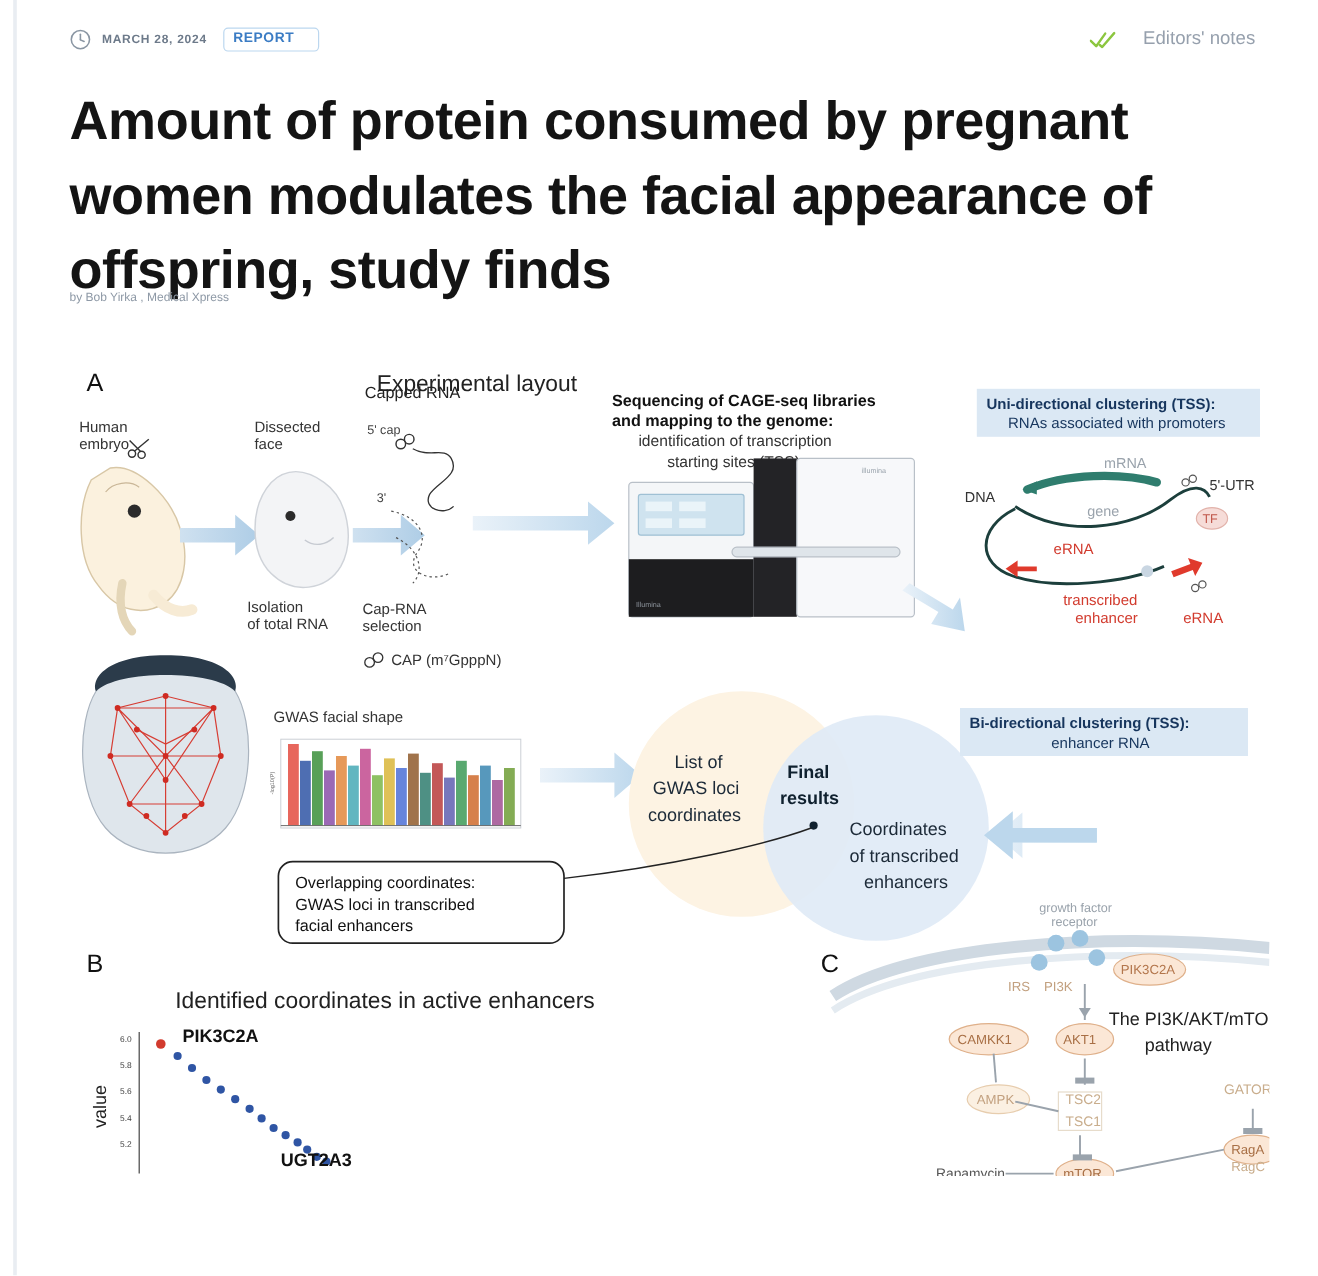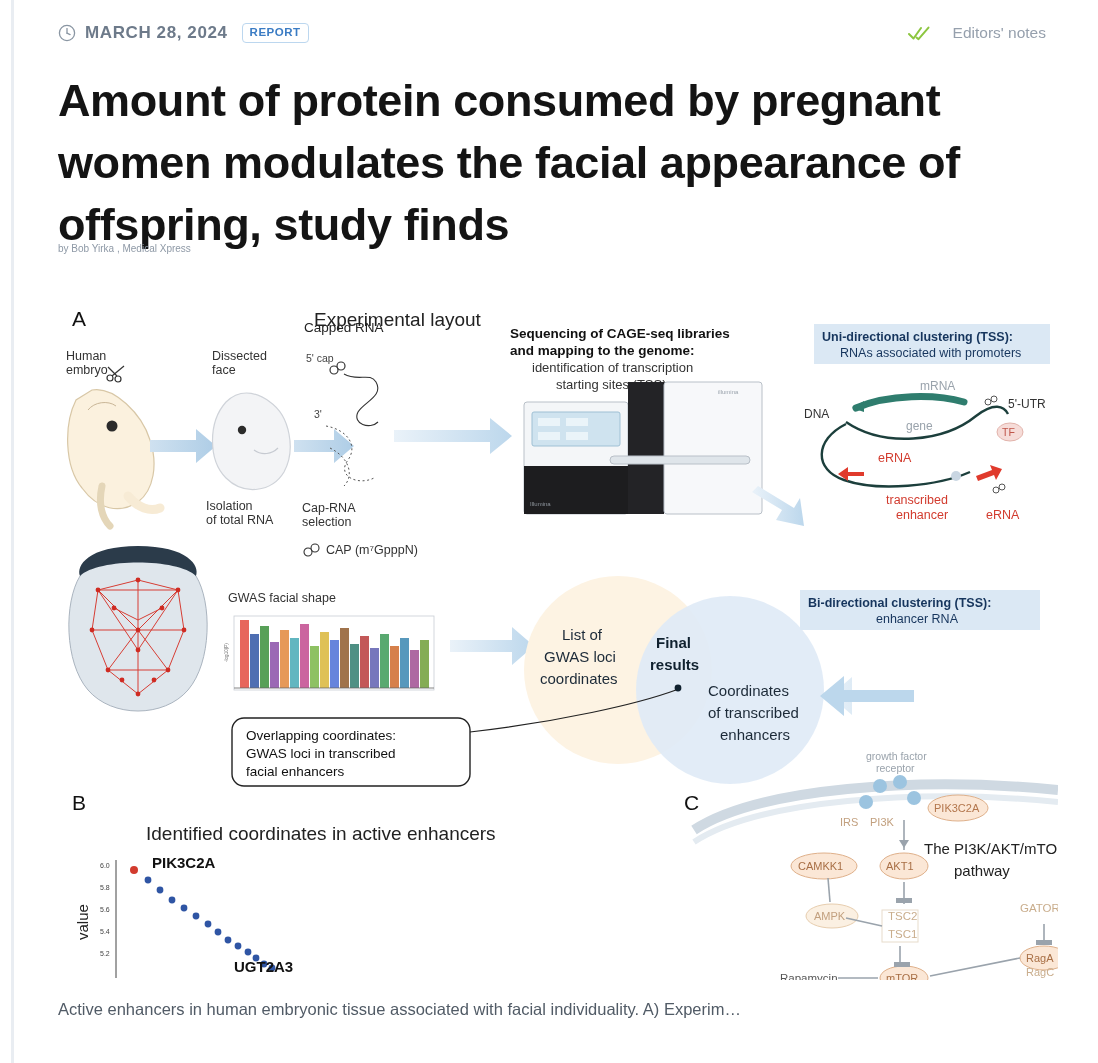--- a/index.html
+++ b/index.html
@@ -20,32 +20,32 @@
   .left-rule {
     position:absolute; left:11px; top:0; width:3px; height:1063px;
     background:#e9edf2;
   }
   .meta-row {
     position:absolute; left:58px; top:20px; width:988px; height:26px;
     display:flex; align-items:center;
   }
   .clock-icon { width:18px; height:18px; flex:0 0 18px; margin-right:9px; }
   .date {
-    font-size:17px; font-weight:bold; letter-spacing:.6px;
+    font-size:10px; font-weight:bold; letter-spacing:.6px;
     color:#6d7a8a; text-transform:uppercase;text-align:right;
   }
   .report-badge {
     margin-left:14px;
     border:1px solid #bcd7ef;
     color:#3b7cc4;
     border-radius:4px;
     font-size:11.5px;
     font-weight:bold;
     letter-spacing:.5px;
-    padding:3px 7px 3px 7px;
+    padding:3px 20px 3px 7px;
     background:#fff;
     line-height:1;
   }
   .editors {
     margin-left:auto; display:flex; align-items:center;
   }
   .check-icon { width:22px; height:16px; margin-right:9px; }
   .editors-label { font-size:15.5px; color:#96a0ad;margin-left:14px; }
   h1.title {
     position:absolute; left:58px; top:70px; width:930px;
@@ -371,15 +371,14 @@
         <path d="M962 668 L872 686"></path>
         <path d="M780 688 L820 688"></path>
       </g>
       <rect x="838" y="608" width="16" height="5" fill="#9aa3ac"></rect>
       <rect x="836" y="672" width="16" height="5" fill="#9aa3ac"></rect>
       <rect x="978" y="650" width="16" height="5" fill="#9aa3ac"></rect>
       <path d="M846 558 l-5 -8 h10 z" fill="#9aa3ac"></path>
     </svg>
   </div>
 
-  <div class="caption">Active enhancers in human embryonic tissue associated with facial individuality. A) Experim…</div>
 
 </div>
 
 </body></html>

